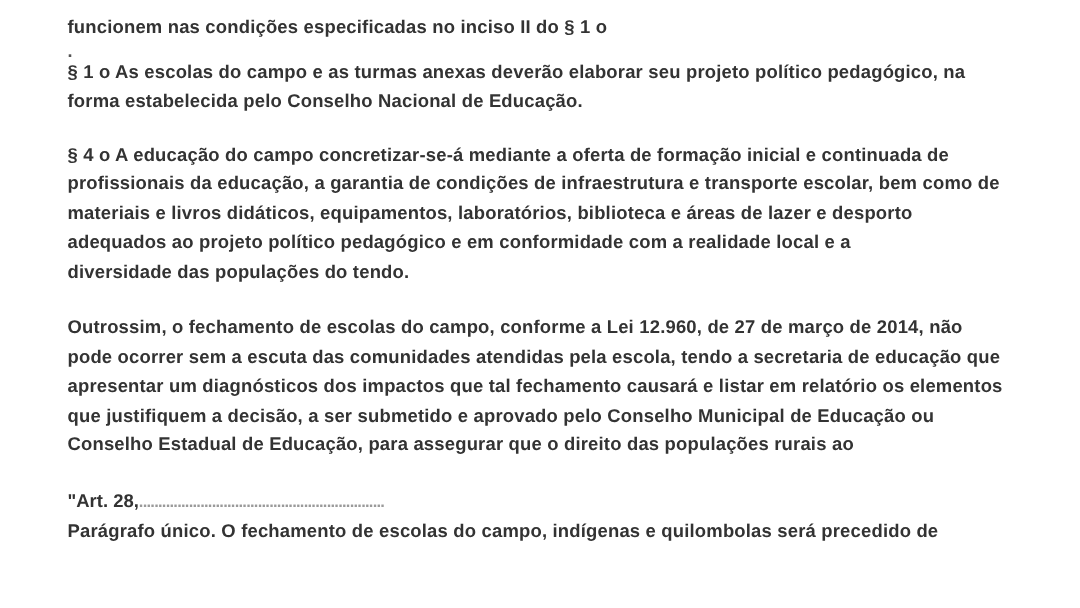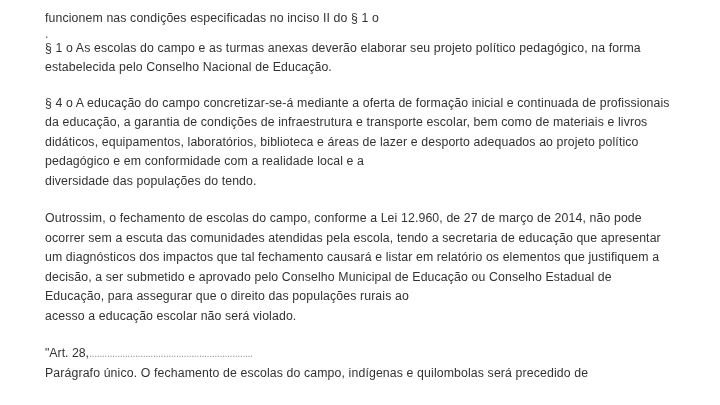--- a/index.html
+++ b/index.html
@@ -14,20 +14,21 @@
     color: #2b2b2b;
     overflow: hidden;
   }
   .page {
     position: relative;
     width: 720px;
     height: 405px;
     box-sizing: border-box;
     padding: 0 50px 0 45px;
     background: #ffffff;
+    font-weight: bold;
   }
   .para {
     font-size: 12.3px;
     line-height: 19.5px;
     color: #333333;
     margin: 0;
     text-align: left;
     letter-spacing: 0.01em;
   }
   .p-top {
@@ -71,21 +72,20 @@
   <div class="spacer-md"></div>
 
   <p class="para">§ 4 o A educação do campo concretizar-se-á mediante a oferta de formação inicial e continuada de profissionais da educação, a garantia de condições de infraestrutura e transporte escolar, bem como de materiais e livros didáticos, equipamentos, laboratórios, biblioteca e áreas de lazer e desporto adequados ao projeto político pedagógico e em conformidade com a realidade local e a</p>
 
   <p class="para">diversidade das populações do tendo.</p>
 
   <div class="spacer-lg"></div>
 
   <p class="para">Outrossim, o fechamento de escolas do campo, conforme a Lei 12.960, de 27 de março de 2014, não pode ocorrer sem a escuta das comunidades atendidas pela escola, tendo a secretaria de educação que apresentar um diagnósticos dos impactos que tal fechamento causará e listar em relatório os elementos que justifiquem a decisão, a ser submetido e aprovado pelo Conselho Municipal de Educação ou Conselho Estadual de Educação, para assegurar que o direito das populações rurais ao</p>
 
-  <p class="para">acesso a educação escolar não será violado.</p>
 
   <div class="spacer-lg"></div>
 
 
   <div class="dot-line"><span>"Art. 28,</span><span class="dots">................................................................</span></div>
 
   <p class="para">Parágrafo único. O fechamento de escolas do campo, indígenas e quilombolas será precedido de</p>
 
 </div>
 

